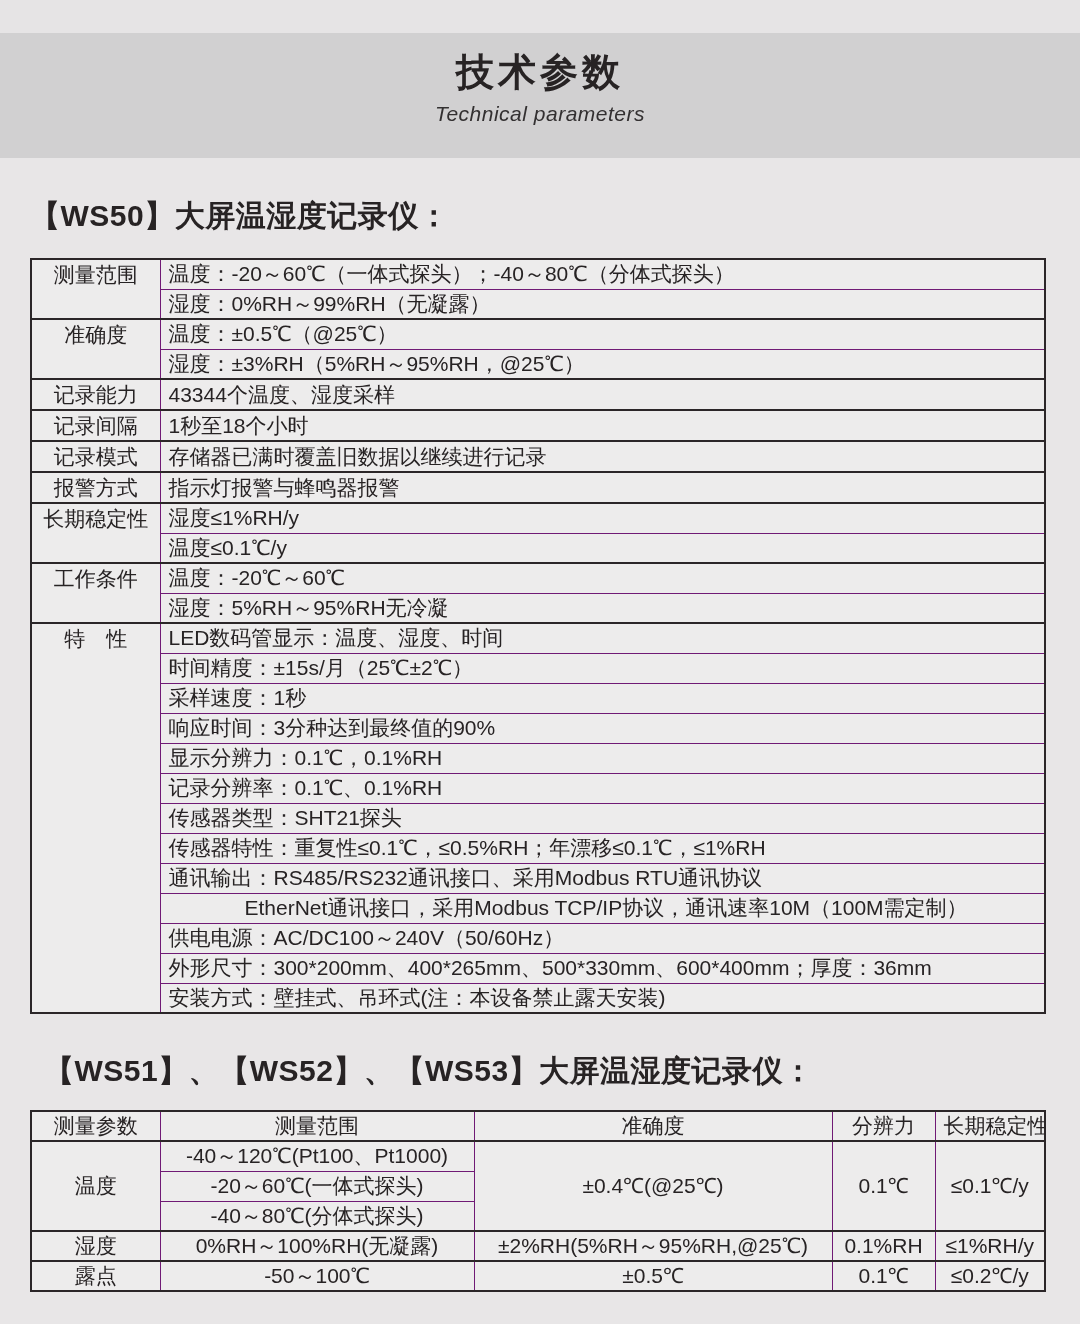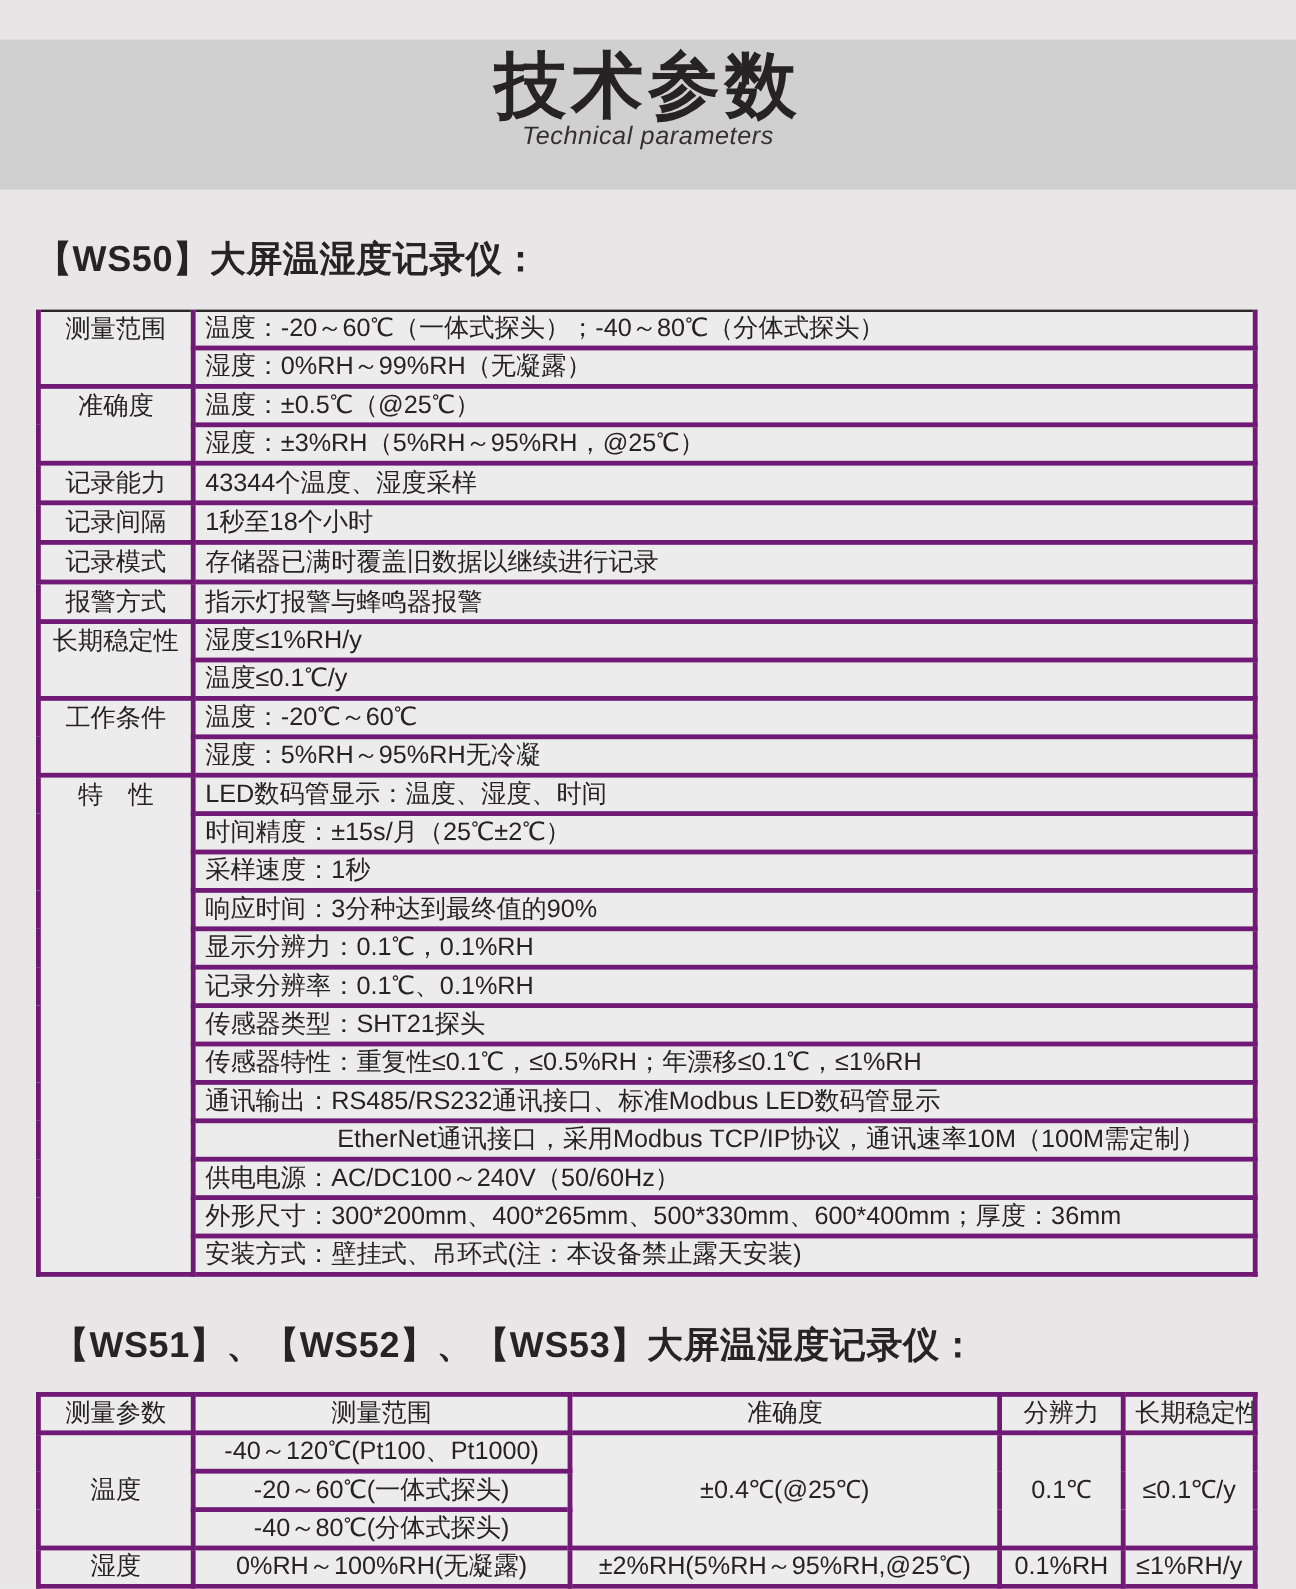--- a/index.html
+++ b/index.html
@@ -15,21 +15,21 @@
   
   .top-strip { height: 33px; background: #e6e4e5; }
   .banner {
     height: 125px;
     background: #d1d0d1;
     text-align: center;
   }
   .banner h1 {
     margin: 0;
     padding-top: 9px;
-    font-size: 60px;
+    font-size: 38px;
     line-height: 60px;
     font-weight: bold;
     letter-spacing: 4px;
   }
   .banner .subtitle {
     font-size: 21px;
     line-height: 24px;
     color: #333031;
     letter-spacing: 0.5px;
     font-style: italic;
@@ -48,37 +48,37 @@
   table.spec-table {
     border-collapse: collapse;
     table-layout: fixed;
     width: 1014px;
     margin-left: 0;
     background: #edecec;
     border: 2px solid #2b2628;
     font-size: 21px;
   }
   table.spec-table td, table.spec-table th {
-    border: 4px solid #701a75;
+    border: 1px solid #701a75;
     padding: 0 8px;
     height: 30px;
     line-height: 28px;
     font-weight: normal;
     overflow: hidden;
     white-space: nowrap;
   }
   tr.group-start td, tr.group-start th { border-top: 2px solid #2b2628; }
   
   .t1 .label-cell {
     text-align: center;
     vertical-align: top;
     padding-top: 1px;
   }
   .t1 .value-cell { text-align: left; }
-  .t1 .value-cell.indent { padding-left: 118px; }
+  .t1 .value-cell.indent { padding-left: 84px; }
   
   .t2 th {
     text-align: center;
     border-bottom: 2px solid #2b2628;
   }
   .t2 td { text-align: center; vertical-align: middle; }
   .t2 td { height: 29px; line-height: 27px; }
 </style>
 </head>
 <body>
@@ -163,21 +163,21 @@
         <tr>
           <td class="value-cell">记录分辨率：0.1℃、0.1%RH</td>
         </tr>
         <tr>
           <td class="value-cell">传感器类型：SHT21探头</td>
         </tr>
         <tr>
           <td class="value-cell">传感器特性：重复性≤0.1℃，≤0.5%RH；年漂移≤0.1℃，≤1%RH</td>
         </tr>
         <tr>
-          <td class="value-cell">通讯输出：RS485/RS232通讯接口、标准Modbus LED数码管显示</td>
+          <td class="value-cell">通讯输出：RS485/RS232通讯接口、采用Modbus RTU通讯协议</td>
         </tr>
         <tr>
           <td class="value-cell indent">EtherNet通讯接口，采用Modbus TCP/IP协议，通讯速率10M（100M需定制）</td>
         </tr>
         <tr>
           <td class="value-cell">供电电源：AC/DC100～240V（50/60Hz）</td>
         </tr>
         <tr>
           <td class="value-cell">外形尺寸：300*200mm、400*265mm、500*330mm、600*400mm；厚度：36mm</td>
         </tr>

